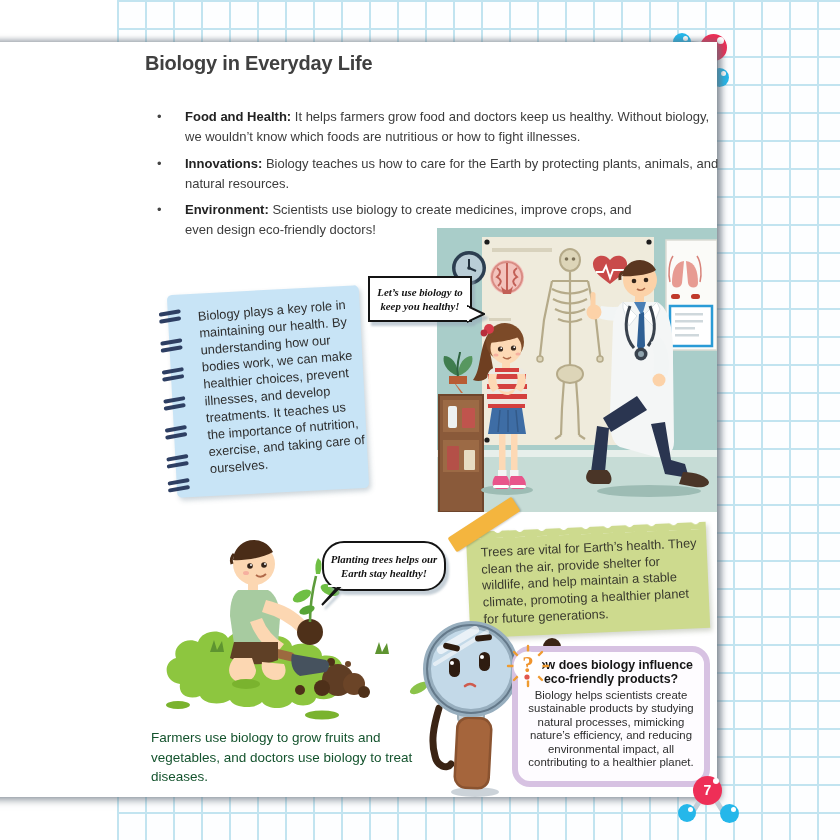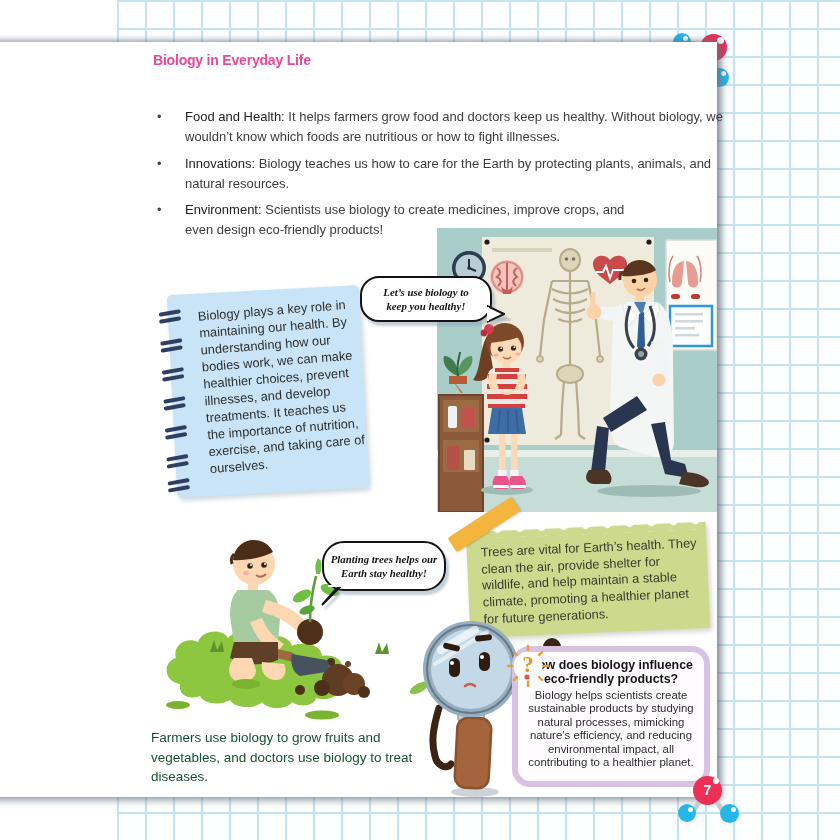--- a/index.html
+++ b/index.html
@@ -5,39 +5,39 @@
   html,body{margin:0;padding:0;background:#fff;}
   .canvas{position:relative;width:840px;height:840px;overflow:hidden;background:#fff;
           font-family:"Liberation Sans",sans-serif;color:#3b3b3b;}
   
   .grid-sheet{position:absolute;left:117px;top:0;width:723px;height:840px;background-color:#fdfeff;
     background-image:linear-gradient(#c2e4f0 2px,transparent 2px),linear-gradient(90deg,#c2e4f0 2px,transparent 2px);
     background-size:28px 28px;}
   .page{position:absolute;left:-24px;top:42px;width:741px;height:755px;background:#fff;
     box-shadow:4px 4px 7px rgba(100,112,124,.5),0 -3px 5px rgba(100,112,124,.35),4px 0 6px rgba(100,112,124,.4);}
   
-  .title{position:absolute;left:145px;top:52px;font-size:14px;font-weight:bold;color:#ec4899;letter-spacing:-.2px;margin-left:8px;}
+  .title{position:absolute;left:145px;top:52px;font-size:20px;font-weight:bold;color:#404040;letter-spacing:-.2px;}
   .intro{position:absolute;left:145px;top:80px;font-size:13px;color:#3c3c3c;}
   .bullet{position:absolute;left:155px;width:540px;padding-left:30px;font-size:13px;line-height:1.55;color:#3c3c3c;}
   .bullet .dot{position:absolute;left:2px;top:0;font-size:13px;color:#444;}
-  .bullet .lead{font-weight:normal;color:#222;}
+  .bullet .lead{font-weight:bold;color:#222;}
   
   .note-blue{position:absolute;left:172px;top:290px;width:192px;height:203px;background:#c8e4f6;
     border-radius:5px;transform:rotate(-3deg);box-shadow:2px 3px 5px rgba(60,90,110,.25);}
   .note-blue .note-text{position:absolute;left:32px;top:12px;width:158px;font-size:12.8px;line-height:1.33;
     color:#2e2e2e;transform:rotate(-1.5deg);}
   .spiral{position:absolute;left:-9px;width:22px;height:10px;}
   .spiral i{display:block;width:22px;height:3.6px;background:#2e3f63;border-radius:2px;margin-bottom:3px;transform:rotate(-7deg);}
   
   .illus{position:absolute;left:437px;top:228px;width:280px;height:284px;}
   
   .bubble{position:absolute;background:#fff;border:2px solid #141414;text-align:center;
     font-family:"Liberation Serif",serif;font-style:italic;font-weight:bold;font-size:10.8px;line-height:1.3;color:#111;
     filter:drop-shadow(3px 4px 1px rgba(150,168,182,.55));}
-  .bubble-doctor{left:360px;top:276px;width:88px;border-radius:19px;padding:7px 20px;}
+  .bubble-doctor{left:368px;top:276px;width:88px;border-radius:0;padding:7px 6px;}
   .bubble-doctor .tail{position:absolute;right:-15px;top:26px;}
   .bubble-boy{left:322px;top:541px;width:112px;border-radius:22px;padding:9px 4px;}
   .bubble-boy .tail{position:absolute;left:-4px;bottom:-18px;}
   
   .note-green{position:absolute;left:468px;top:527px;width:240px;height:106px;background:#cdda8e;
     transform:rotate(-2.5deg);box-shadow:2px 3px 5px rgba(80,90,60,.25);}
   .note-green:before{content:"";position:absolute;left:0;top:-4px;width:100%;height:11px;
     background-image:radial-gradient(circle 5px at 10px 1px,#fff 4.6px,transparent 5px);background-size:22px 11px;}
   .note-green .note-text{position:absolute;left:14px;top:13px;width:216px;font-size:12.8px;line-height:1.3;color:#3a3a2e;}
   .tape{position:absolute;left:446px;top:516px;width:76px;height:17px;background:#f4b53e;border-radius:2px;
@@ -80,21 +80,21 @@
 
   <div class="title">Biology in Everyday Life</div>
 
   <div class="bullet" style="top:107px">
     <span class="dot">•</span><span class="lead">Food and Health:</span> <span>It helps farmers grow food and doctors keep us healthy. Without biology, we wouldn’t know which foods are nutritious or how to fight illnesses.</span>
   </div>
   <div class="bullet" style="top:154px">
     <span class="dot">•</span><span class="lead">Innovations:</span> <span>Biology teaches us how to care for the Earth by protecting plants, animals, and natural resources.</span>
   </div>
   <div class="bullet" style="top:200px;width:470px">
-    <span class="dot">•</span><span class="lead">Environment:</span> <span>Scientists use biology to create medicines, improve crops, and even design eco-friendly products!</span>
+    <span class="dot">•</span><span class="lead">Environment:</span> <span>Scientists use biology to create medicines, improve crops, and even design eco-friendly doctors!</span>
   </div>
 
   <div class="note-blue">
     <div class="spiral" style="top:16px">
         <i></i>
         <i></i>
       </div>
     <div class="spiral" style="top:45px">
         <i></i>
         <i></i>

